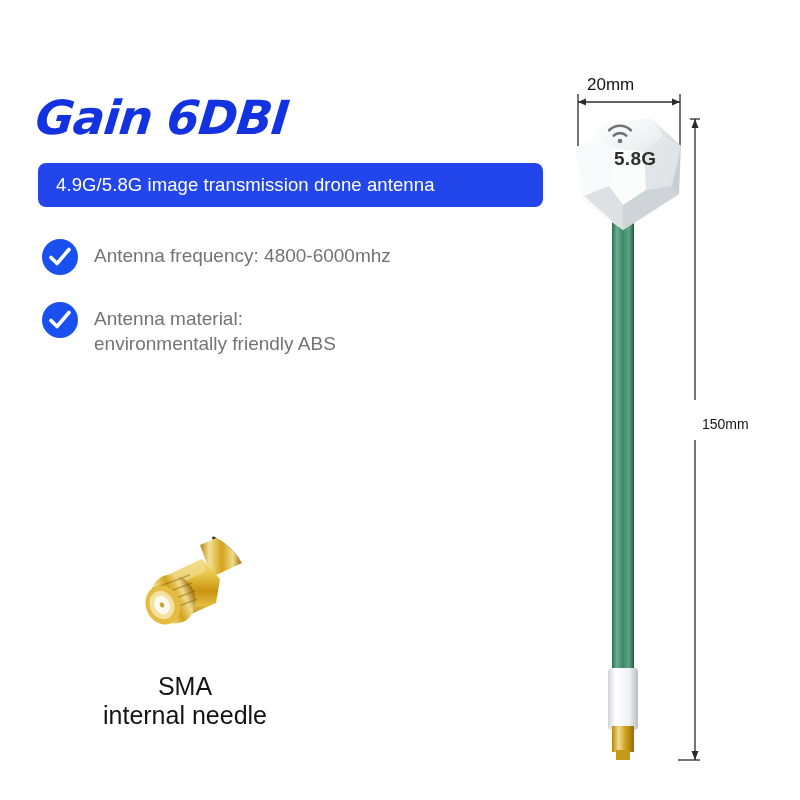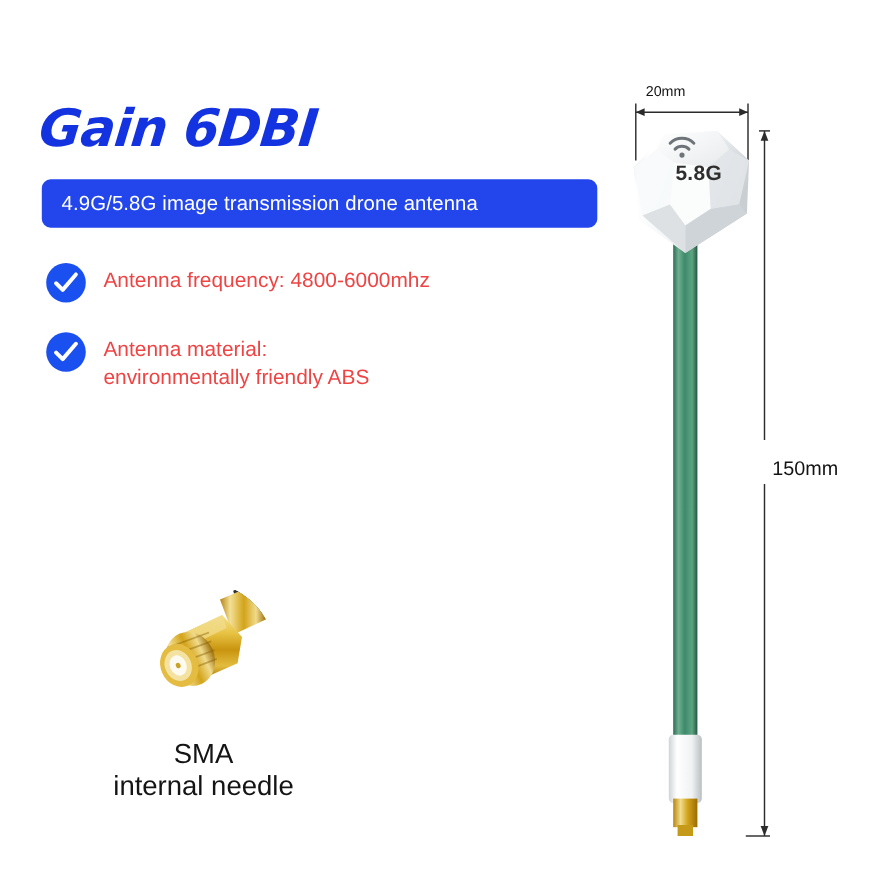--- a/index.html
+++ b/index.html
@@ -70,21 +70,21 @@
     border-radius: 50%;
     background: #1a4ff0;
     position: relative;
     margin-right: 16px;
     margin-top: 2px;
   }
   .check svg { position: absolute; left: 7px; top: 8px; }
   .feature-text {
     font-size: 19px;
     line-height: 25px;
-    color: #ef4444;
+    color: #737373;
     padding-top: 6px;
     white-space: pre-line;
   }
 
   
   .sma-wrap {
     position: absolute;
     left: 116px;
     top: 529px;
     width: 135px;
@@ -116,28 +116,28 @@
     top: 60px;
     width: 230px;
     height: 720px;
   }
 
   
   .dim-top-label {
     position: absolute;
     left: 587px;
     top: 75px;
-    font-size: 13px;
+    font-size: 17px;
     color: #141414;
   }
   .dim-right-label {
     position: absolute;
     left: 702px;
     top: 416px;
-    font-size: 18px;
+    font-size: 14px;
     color: #141414;
   }
   .label-58 {
     position: absolute;
     left: 614px;
     top: 148px;
     font-size: 19px;
     font-weight: 700;
     color: #2e2e2e;
     letter-spacing: .3px;

